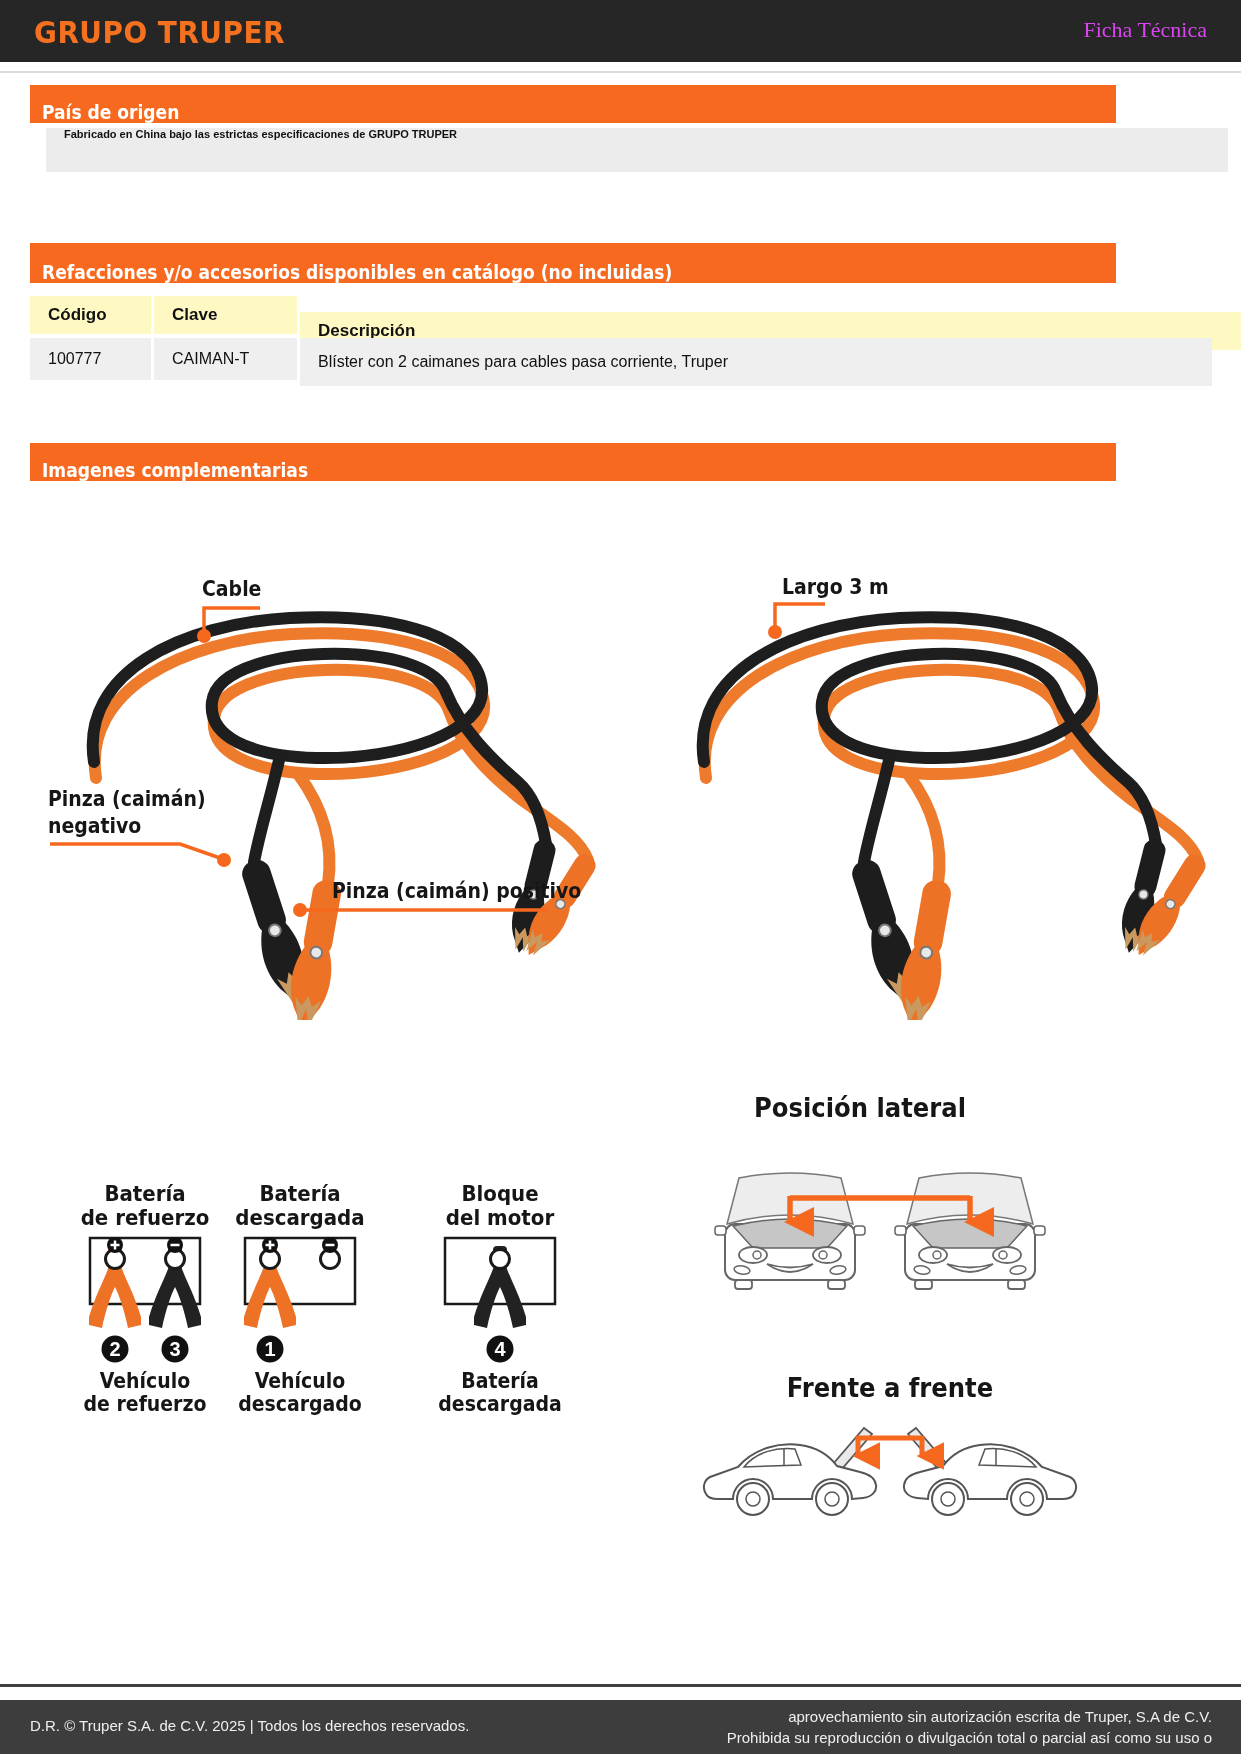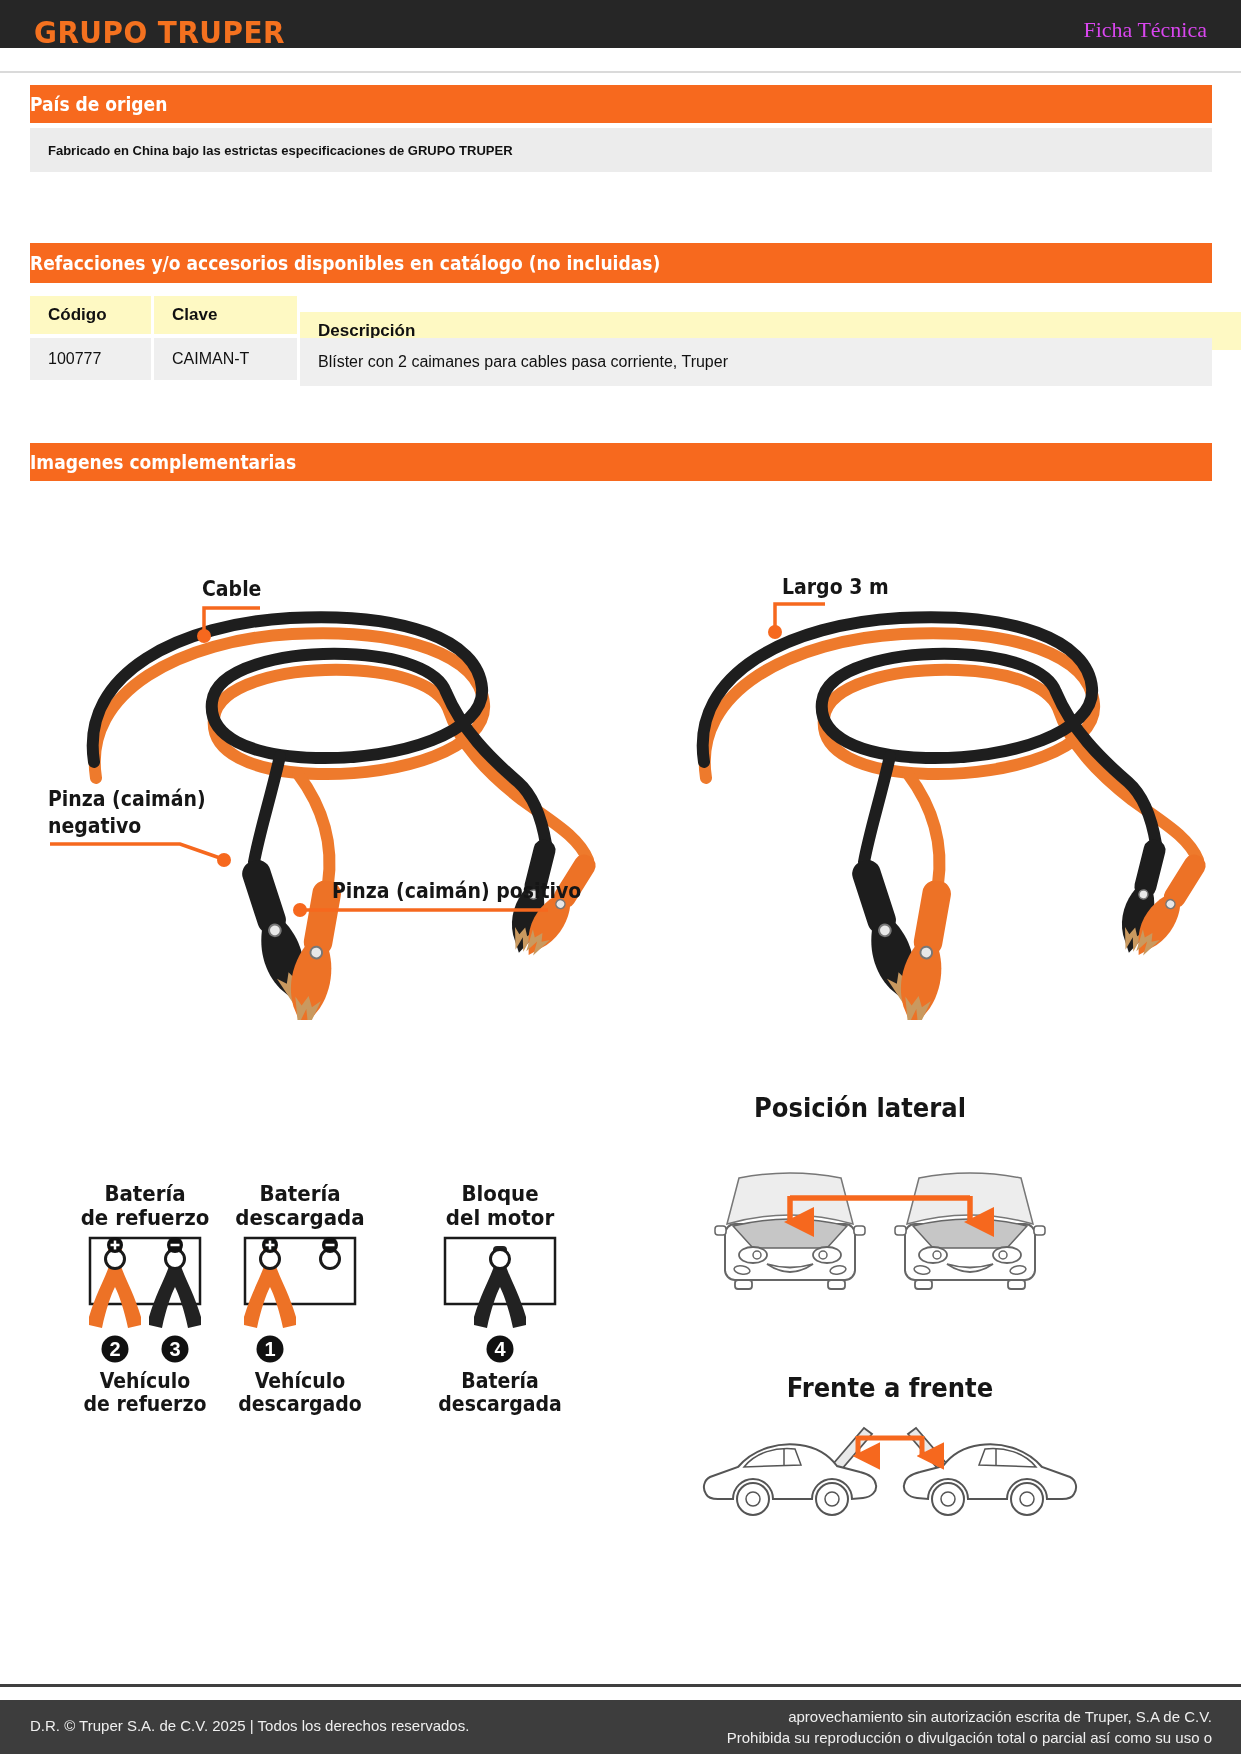--- a/index.html
+++ b/index.html
@@ -1,35 +1,35 @@
 <!DOCTYPE html>
 <html><head>
 <meta charset="utf-8">
 <style>
   html,body{margin:0;padding:0;background:#888;}
   #page{position:relative;width:1241px;height:1754px;background:#fff;margin:0 auto;
         font-family:"Liberation Sans",sans-serif;overflow:hidden;}
   .abs{position:absolute;}
   
-  .hdr{left:0;top:0;width:1241px;height:48px;background:#262626;}
+  .hdr{left:0;top:0;width:1241px;height:62px;background:#262626;}
   .logo{left:34px;top:14px;font-family:"DejaVu Sans",sans-serif;font-stretch:condensed;
         font-weight:800;font-size:31px;letter-spacing:.5px;color:#F4711F;}
   .doctitle{right:34px;top:17px;font-family:Liberation Serif, serif;font-stretch:condensed;
         font-weight:500;font-size:22px;color:#d946ef;}
   .rule1{left:0;top:71px;width:1241px;height:2px;background:#DADADA;}
   .rule2{left:0;top:1684px;width:1241px;height:3px;background:#3F3F3F;}
   .ftr{left:0;top:1700px;width:1241px;height:54px;background:#3D3D3D;color:#EFEFEF;font-size:15px;}
   .ftr-left{left:30px;top:17px;}
   .ftr-right{right:29px;top:6px;text-align:right;line-height:21px;}
   
-  .bar{left:30px;width:1182px;background:#F7691E;color:#fff;font-weight:bold;font-size:19px;
+  .bar{left:30px;width:1086px;background:#F7691E;color:#fff;font-weight:bold;font-size:19px;
        font-family:"DejaVu Sans",sans-serif;font-stretch:condensed;
-       display:flex;align-items:center;box-sizing:border-box;}
-  .panel{left:30px;width:1182px;background:#ECECEC;display:flex;align-items:center;
-         padding-left:18px;box-sizing:border-box;font-weight:bold;font-size:13px;color:#111;}
+       display:flex;align-items:flex-end;padding-left:12px;box-sizing:border-box;}
+  .panel{left:46px;width:1182px;background:#ECECEC;display:flex;align-items:flex-start;
+         padding-left:18px;box-sizing:border-box;font-weight:bold;font-size:11px;color:#111;}
   
   .tcell{background:#fef9c3;display:flex;align-items:center;padding-left:18px;
          box-sizing:border-box;color:#111;}
   .tcell.h{font-weight:bold;font-size:17px;}
   .tcell.d{background:#EFEFEF;font-size:16px;}
   
   .din{font-family:"DejaVu Sans",sans-serif;font-stretch:condensed;font-weight:bold;color:#161616;}
   .figlbl{font-size:21px;line-height:27px;}
   .jtop,.jbot{width:100%;text-align:center;font-size:22px;line-height:24px;}
   .jbot{font-size:21px;line-height:23px;}

